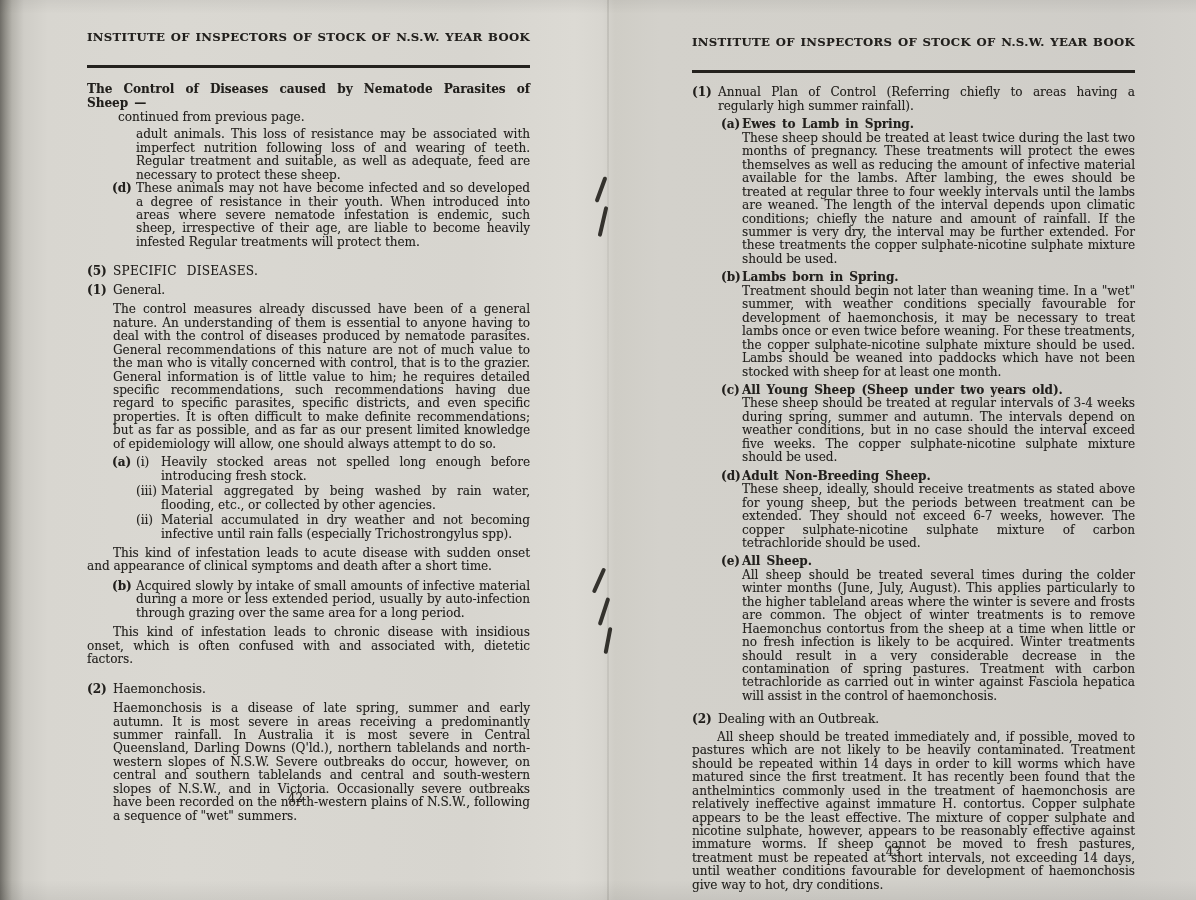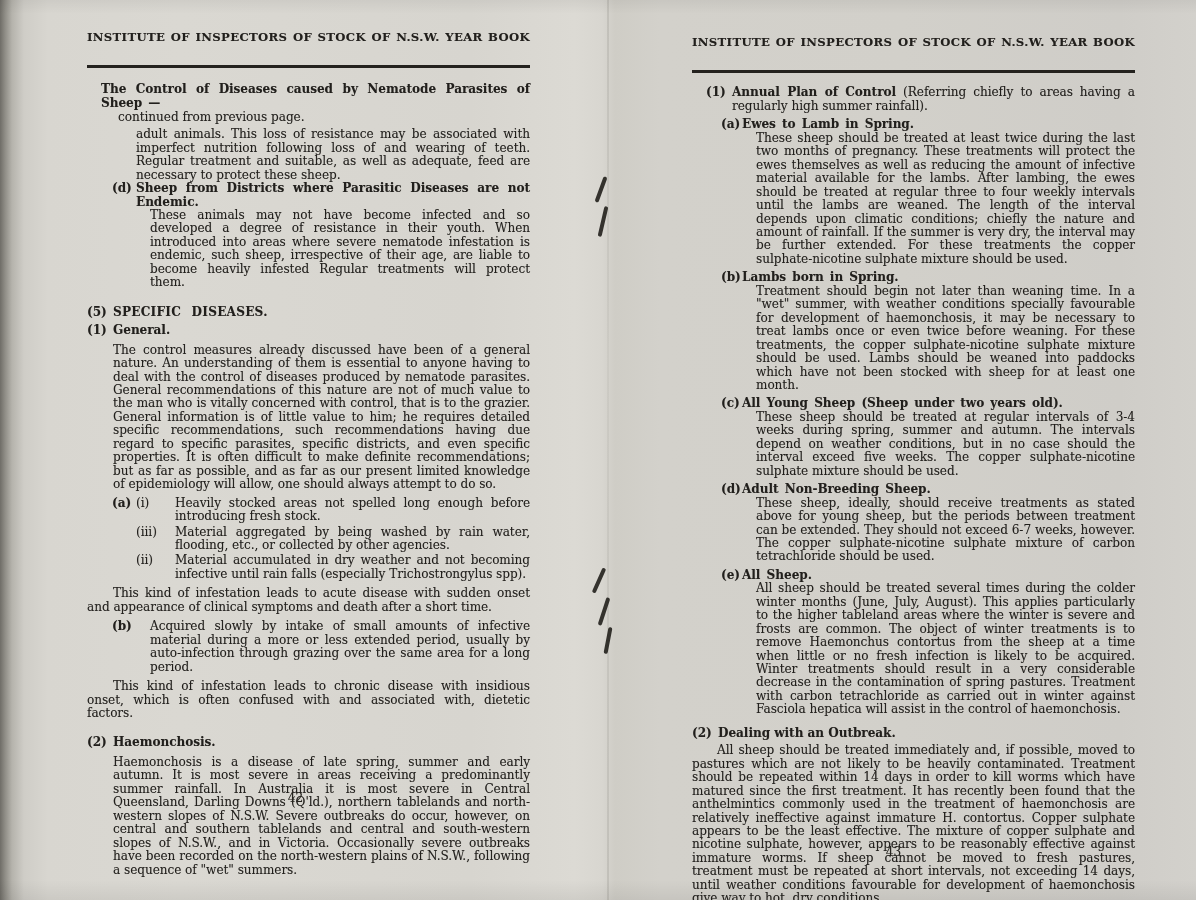--- a/index.html
+++ b/index.html
@@ -18,22 +18,22 @@
           text-shadow:0.25px 0.25px 0 rgba(34,32,28,0.32); }
   #page-left  { left:87px;  top:31px; }
   #page-right { left:692px; top:36px; }
 
   .hdr { font-weight:bold; font-size:11.6px; letter-spacing:0.4px; word-spacing:1px;
          text-align:justify; text-align-last:justify;
          border-bottom:3.5px solid #24221e; padding-bottom:21px; }
   #page-left  .hdr { margin-bottom:15px; }
   #page-right .hdr { margin-bottom:13px; }
 
-  .b { font-weight:bold; }
-  .j { text-align:justify;margin-left:14px; }
+  .b { font-weight:normal; }
+  .j { text-align:justify; }
   .titleblock .t1 { font-weight:bold; word-spacing:2px; }
   .titleblock .t2 { padding-left:31px; margin-top:0.5px; }
   .titleblock { margin-bottom:4px; }
 
   .p { margin:0; }
   .ind49 { padding-left:49px; }
   .ind26 { padding-left:26px; }
   .fi26  { text-indent:26px; }
   .fi25  { text-indent:25px; }
 
@@ -86,21 +86,20 @@
 
     <div class="titleblock">
       <div class="t1 j">The Control of Diseases caused by Nematode Parasites of Sheep —</div>
       <div class="t2">continued from previous page.</div>
     </div>
 
     <div class="p ind49 j">adult animals.  This loss of resistance may be associated with imperfect nutrition following loss of and wearing of teeth. Regular treatment and suitable, as well as adequate, feed are necessary to protect these sheep.</div>
 
     <div class="item2">
       <span class="mk">(d)</span>
-      <span class="hd2">Sheep from Districts where Parasitic Diseases are not Endemic.</span>
       <div class="j">These animals may not have become infected and so developed a degree of resistance in their youth.  When introduced into areas where severe nematode infestation is endemic, such sheep, irrespective of their age, are liable to become heavily infested Regular treatments will protect them.</div>
     </div>
 
     <div class="sec mt16">
       <span class="mk">(5)</span>
       <span class="b caps">SPECIFIC DISEASES.</span>
     </div>
 
     <div class="sec mt5">
       <span class="mk">(1)</span>

